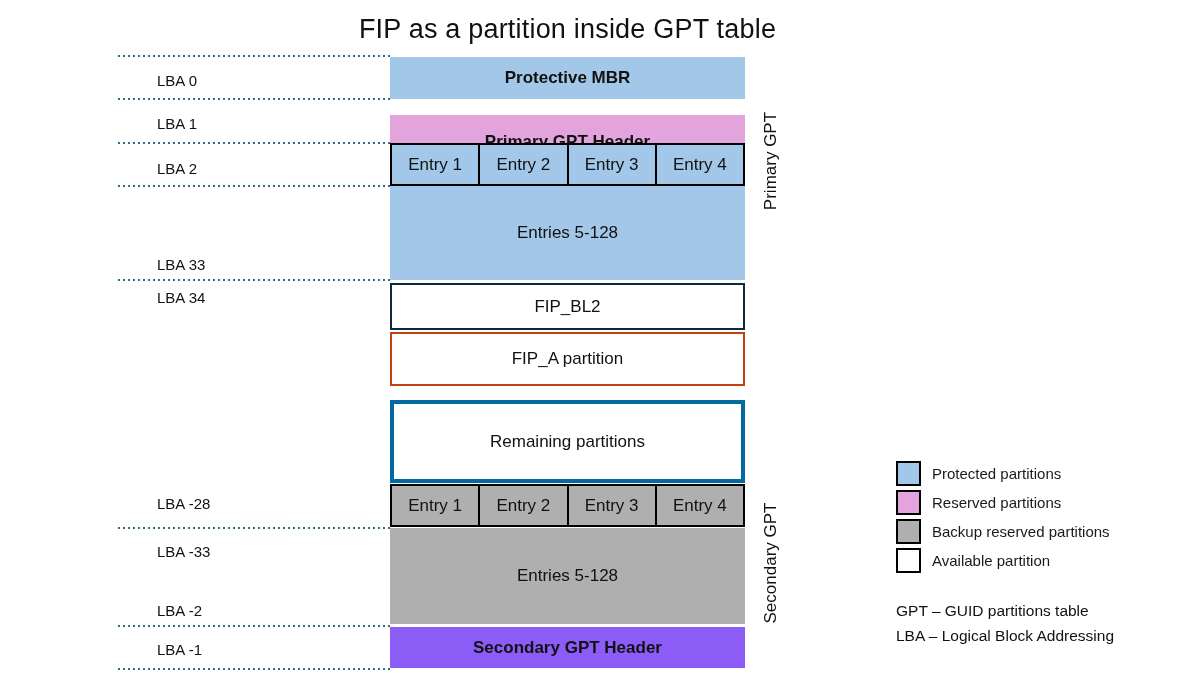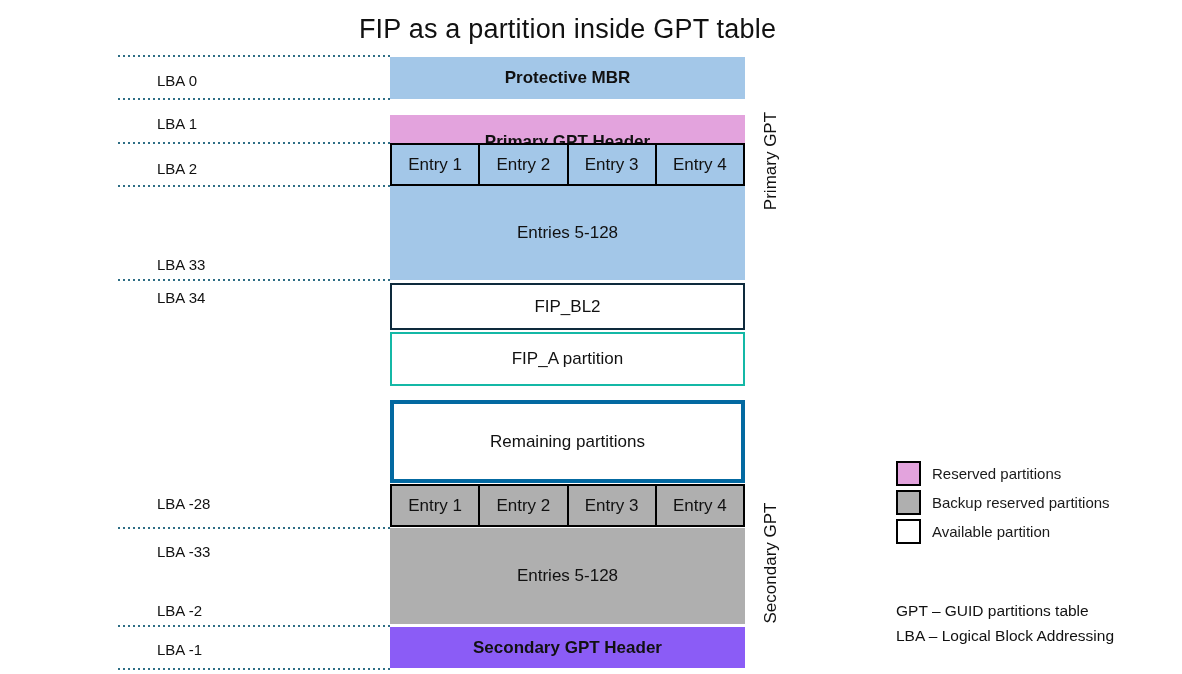--- a/index.html
+++ b/index.html
@@ -71,21 +71,21 @@
     justify-content: center;
     font-size: 17px;
     color: #111111;
   }
   .bold { font-weight: 700; }
   .b-mbr      { top: 57px;  height: 42px; }
   .b-pheader  { top: 115px; height: 54px; }
   .b-pentries { top: 143px; height: 43px; padding: 0; }
   .b-prest    { top: 186px; height: 94px; }
   .b-fipbl2   { top: 283px; height: 47px; background: #ffffff; border: 2px solid #0E2A3C; }
-  .b-fipa     { top: 332px; height: 54px; background: #ffffff; border: 2px solid #14b8a6; }
+  .b-fipa     { top: 332px; height: 54px; background: #ffffff; border: 2px solid #c2410c; }
   .b-remain   { top: 400px; height: 83px; background: #ffffff; border: 4px solid #0369a1; }
   .b-sentries { top: 484px; height: 43px; padding: 0; }
   .b-srest    { top: 528px; height: 96px; }
   .b-sheader  { top: 627px; height: 41px; }
   .entry-row { justify-content: stretch; }
   .entry-cell {
     flex: 1;
     height: 100%;
     box-sizing: border-box;
     border: 2px solid #000000;
@@ -195,20 +195,24 @@
 
   <div class="block b-srest" style="background-color: rgb(175, 175, 175);">Entries 5-128</div>
 
   <div class="block b-sheader bold" style="background-color: #8b5cf6;">Secondary GPT Header</div>
 
   <div class="side-label side-primary">Primary GPT</div>
   <div class="side-label side-secondary">Secondary GPT</div>
 
   <div class="legend">
     <div class="legend-row">
+      <span class="swatch" style="background-color: rgb(163, 199, 232);"></span>
+      <span class="legend-label">Protected partitions</span>
+    </div>
+    <div class="legend-row">
       <span class="swatch" style="background-color: rgb(227, 163, 221);"></span>
       <span class="legend-label">Reserved partitions</span>
     </div>
     <div class="legend-row">
       <span class="swatch" style="background-color: rgb(175, 175, 175);"></span>
       <span class="legend-label">Backup reserved partitions</span>
     </div>
     <div class="legend-row">
       <span class="swatch" style="background-color: rgb(255, 255, 255);"></span>
       <span class="legend-label">Available partition</span>

